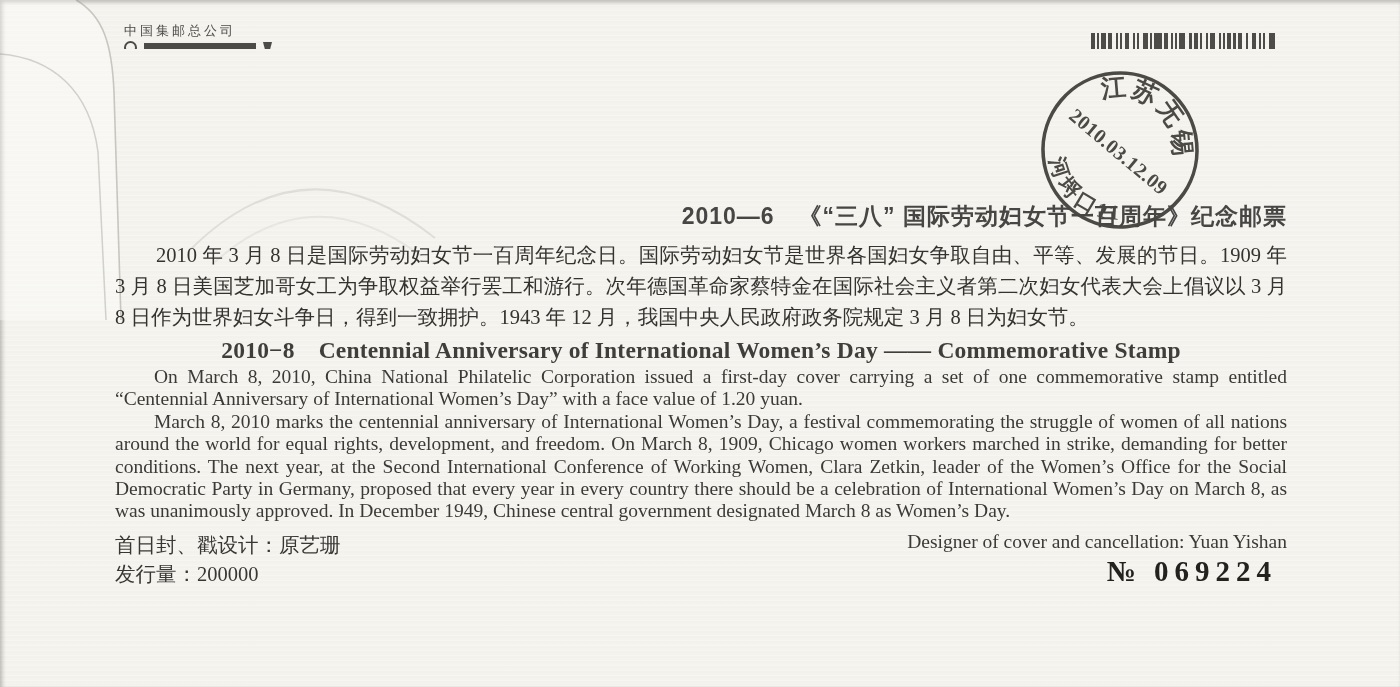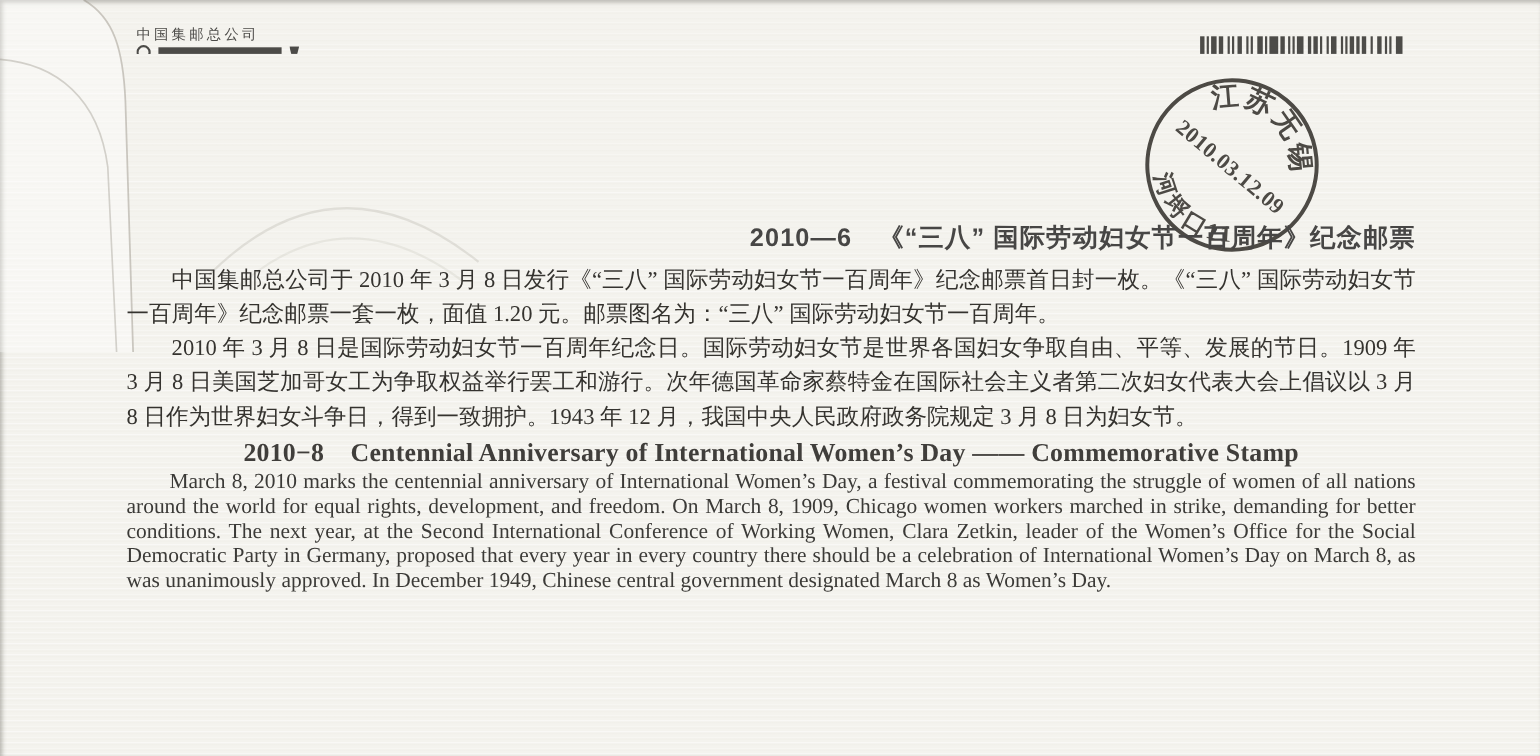--- a/index.html
+++ b/index.html
@@ -147,21 +147,33 @@
     </text>
     <text x="0" y="9" text-anchor="middle" font-size="20" font-weight="bold" letter-spacing="0.5">2010.03.12.09</text>
     <text font-size="21" font-weight="bold" letter-spacing="4">
       <textPath href="#arcBot" startOffset="50%" text-anchor="middle">河埒口11</textPath>
     </text>
   </g>
 </svg>
 
 <div class="content">
   <div class="cn-title">2010—6　《“三八” 国际劳动妇女节一百周年》纪念邮票</div>
-  <p class="cn-para">中国集邮总公司于 2010 年 3 月 8 日发行《“三八” 国际劳动妇女节一百周年》纪念邮票首日封一枚。《“三八” 国际劳动妇女节一百周年》纪念邮票一套一枚，面值 1.20 元。邮票图名为：“三八” 国际劳动妇女节一百周年。</p>
   <p class="cn-para">2010 年 3 月 8 日是国际劳动妇女节一百周年纪念日。国际劳动妇女节是世界各国妇女争取自由、平等、发展的节日。1909 年 3 月 8 日美国芝加哥女工为争取权益举行罢工和游行。次年德国革命家蔡特金在国际社会主义者第二次妇女代表大会上倡议以 3 月 8 日作为世界妇女斗争日，得到一致拥护。1943 年 12 月，我国中央人民政府政务院规定 3 月 8 日为妇女节。</p>
 
   <div class="en-title">
     <span class="code">2010−8</span><span>Centennial Anniversary of International Women’s Day —— Commemorative Stamp</span>
   </div>
+  <p class="en-para">On March 8, 2010, China National Philatelic Corporation issued a first-day cover carrying a set of one commemorative stamp entitled “Centennial Anniversary of International Women’s Day” with a face value of 1.20 yuan.</p>
   <p class="en-para">March 8, 2010 marks the centennial anniversary of International Women’s Day, a festival commemorating the struggle of women of all nations around the world for equal rights, development, and freedom. On March 8, 1909, Chicago women workers marched in strike, demanding for better conditions. The next year, at the Second International Conference of Working Women, Clara Zetkin, leader of the Women’s Office for the Social Democratic Party in Germany, proposed that every year in every country there should be a celebration of International Women’s Day on March 8, as was unanimously approved. In December 1949, Chinese central government designated March 8 as Women’s Day.</p>
 
+  <div class="footer">
+    <div class="footer-left">
+      <div>首日封、戳设计：原艺珊</div>
+      <div>发行量：200000</div>
+    </div>
+    <div class="footer-right">
+      <div class="designer-en">Designer of cover and cancellation: Yuan Yishan</div>
+      <div class="serial">
+        <span class="prefix">№</span><span class="num">069224</span>
+      </div>
+    </div>
+  </div>
 </div>
 
 </body></html>

